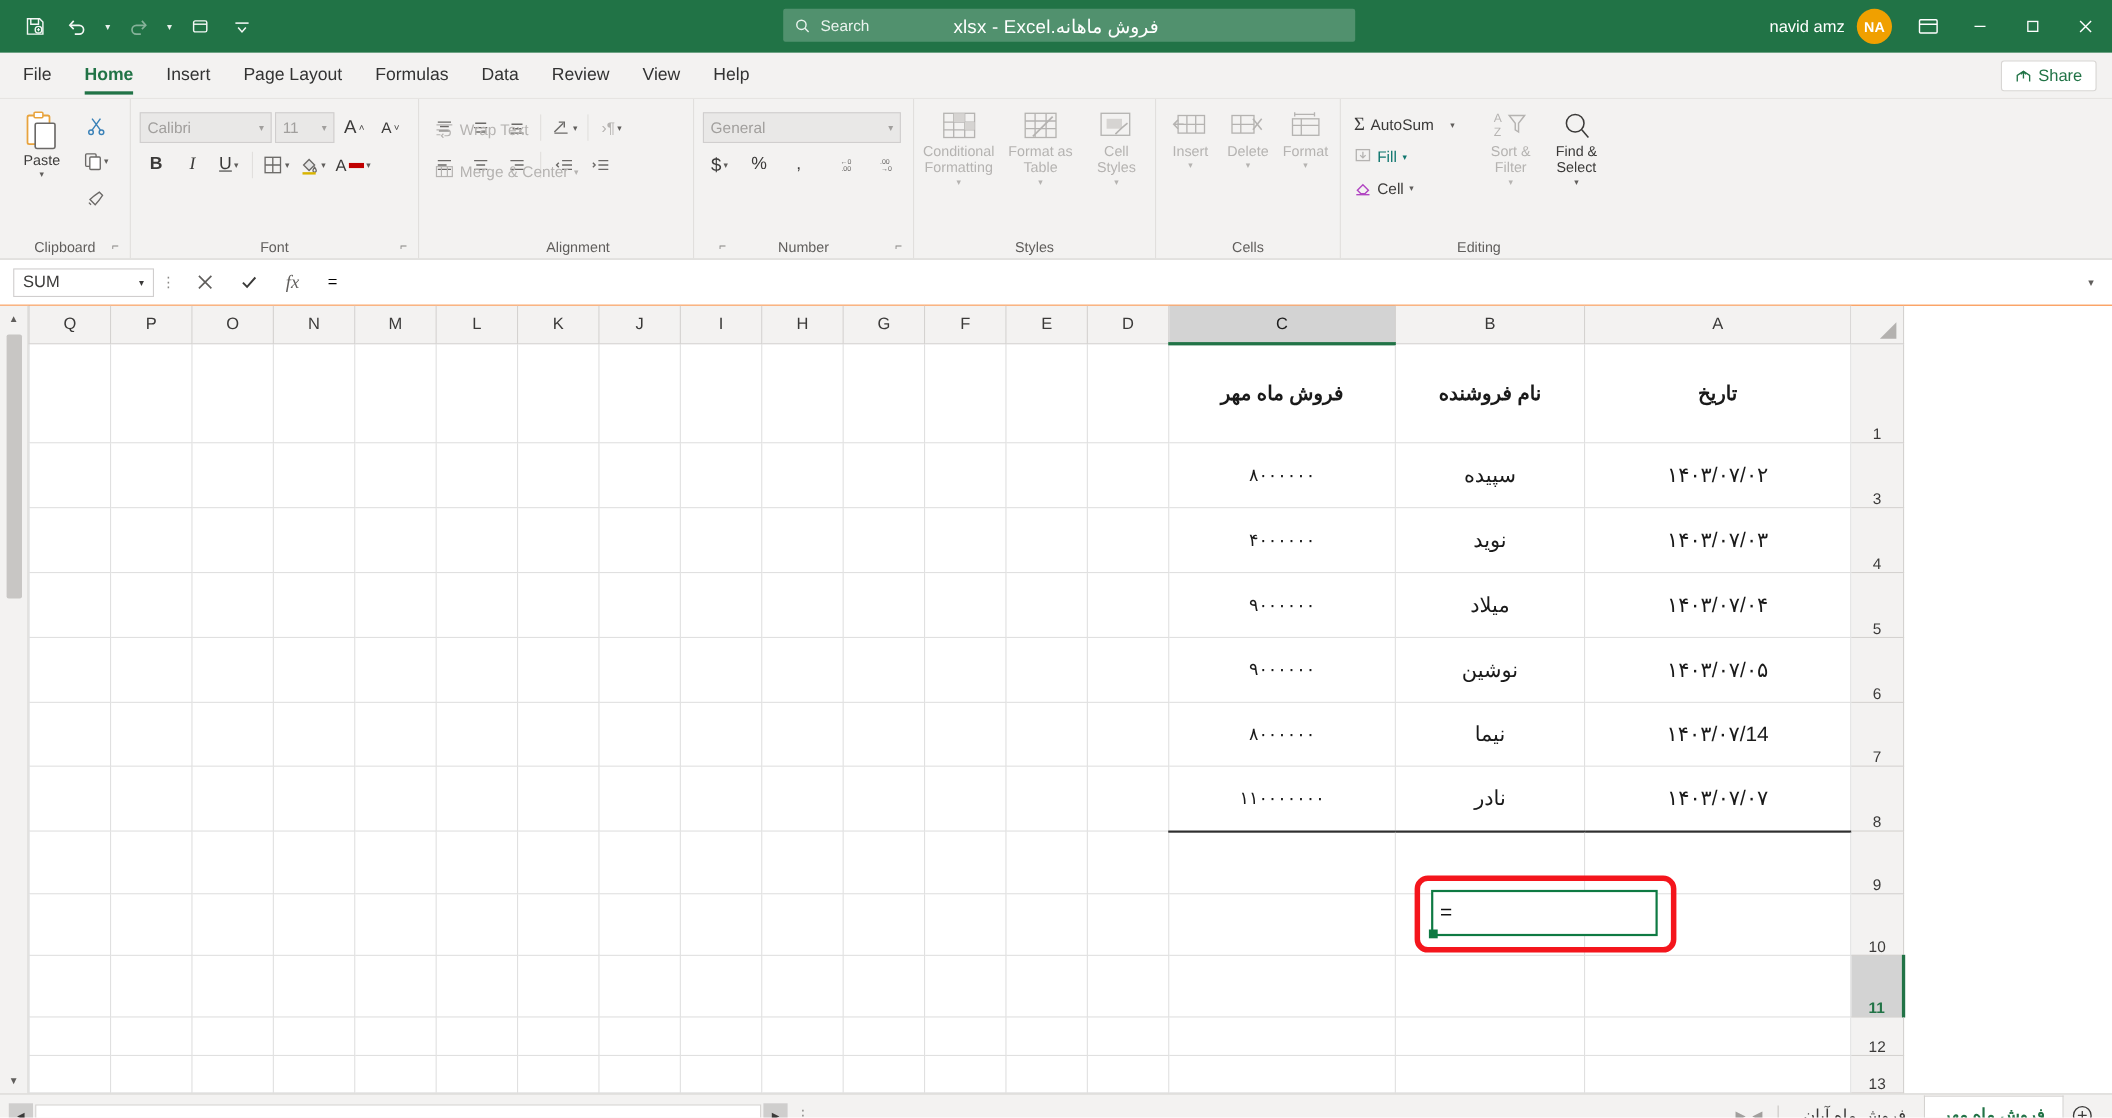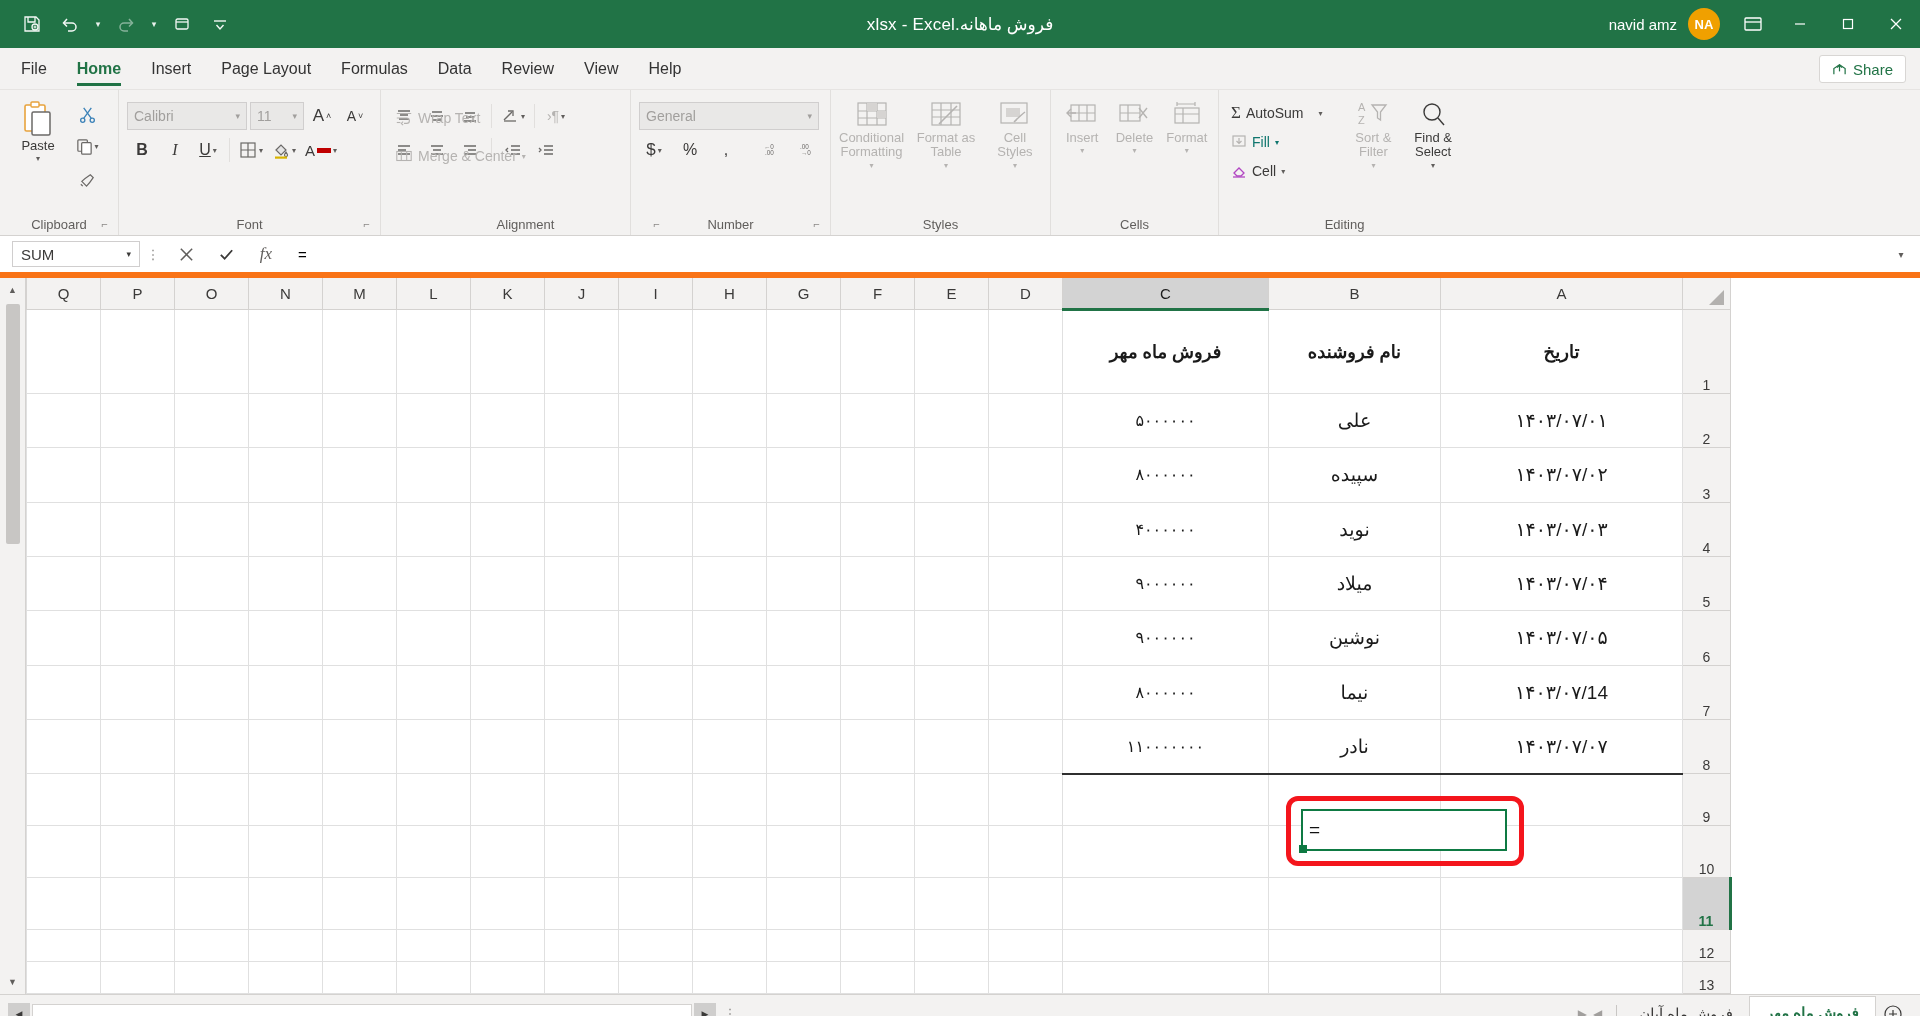--- a/index.html
+++ b/index.html
@@ -119,21 +119,21 @@
   .sep-v { width: 1px; height: 24px; background: #e1dfdd; margin: 0 3px; }
   .lbl-btn { display: flex; align-items: center; gap: 5px; font-size: 14px; color: #b5b3b1; height: 28px; padding: 0 3px; }
 
   .edit-rows { display: flex; flex-direction: column; gap: 3px; padding-top: 4px; }
   .edit-row { display: flex; align-items: center; gap: 5px; font-size: 14px; height: 26px; padding: 0 4px; color: #3b3a39; }
   .edit-row.dim { color: #0f766e; }
 
   
   .formula-bar {
     height: 42px; background: #ffffff; display: flex; align-items: center;
-    gap: 0; padding: 0 6px; border-bottom: 6px solid #f97316;
+    gap: 0; padding: 0 6px; border-bottom: 1px solid #f97316;
   }
   .namebox {
     width: 128px; height: 26px; border: 1px solid #d0cece; background: #ffffff;
     display: flex; align-items: center; justify-content: space-between;
     padding: 0 8px; font-size: 15px; color: #3b3a39; margin-left: 6px;
   }
   .namebox .ar { font-size: 9px; color: #3b3a39; }
   .fb-dots { width: 26px; text-align: center; color: #8a8886; font-size: 13px; letter-spacing: 0; }
   .fb-btn { width: 40px; height: 28px; display: flex; align-items: center; justify-content: center;
     font-size: 17px; color: #605e5c; text-align: center; }
@@ -262,20 +262,27 @@
     <div class="qat-btn">
       <svg width="18" height="18" viewBox="0 0 18 18" fill="none" stroke="#fff" stroke-width="1.4">
         <path d="M3 6h12"></path>
           <path d="M5.5 10l3.5 4 3.5-4"></path>
       </svg>
     </div>
   </div>
 
   <div class="title-text">فروش ماهانه.xlsx  -  Excel</div>
 
+  <div class="searchbox">
+    <svg width="15" height="15" viewBox="0 0 16 16" fill="none" stroke="#eaf3ee" stroke-width="1.4">
+      <circle cx="7" cy="7" r="4.5"></circle>
+        <path d="M10.4 10.4L14 14"></path>
+    </svg>
+    <span class="ph">Search</span>
+  </div>
 
   <div class="user-area">
     <span class="user-name">navid amz</span>
     <div class="avatar">NA</div>
   </div>
 
   <div class="win-ctrl">
     <div class="ribbon-disp">
       <svg width="22" height="20" viewBox="0 0 22 20" fill="none" stroke="#fff" stroke-width="1.3">
         <rect x="3" y="4" width="16" height="12" rx="1"></rect>
@@ -770,40 +777,20 @@
       <td class="cell"></td>
       <td class="cell"></td>
       <td class="cell"></td>
       <td class="cell"></td>
       <td class="cell hdr">فروش ماه مهر</td>
       <td class="cell hdr">نام فروشنده</td>
       <td class="cell hdr">تاریخ</td>
       <td class="rowhead">1</td>
     </tr>
 
-    <tr style="height:48px">
-      <td class="cell"></td>
-          <td class="cell"></td>
-      <td class="cell"></td>
-          <td class="cell"></td>
-      <td class="cell"></td>
-          <td class="cell"></td>
-      <td class="cell"></td>
-          <td class="cell"></td>
-      <td class="cell"></td>
-          <td class="cell"></td>
-      <td class="cell"></td>
-          <td class="cell"></td>
-      <td class="cell"></td>
-          <td class="cell"></td>
-      <td class="cell num">۵۰۰۰۰۰۰</td>
-      <td class="cell">علی</td>
-      <td class="cell">۱۴۰۳/۰۷/۰۱</td>
-      <td class="rowhead">2</td>
-    </tr>
 
     <tr style="height:48px">
       <td class="cell"></td>
           <td class="cell"></td>
       <td class="cell"></td>
           <td class="cell"></td>
       <td class="cell"></td>
           <td class="cell"></td>
       <td class="cell"></td>
           <td class="cell"></td>

